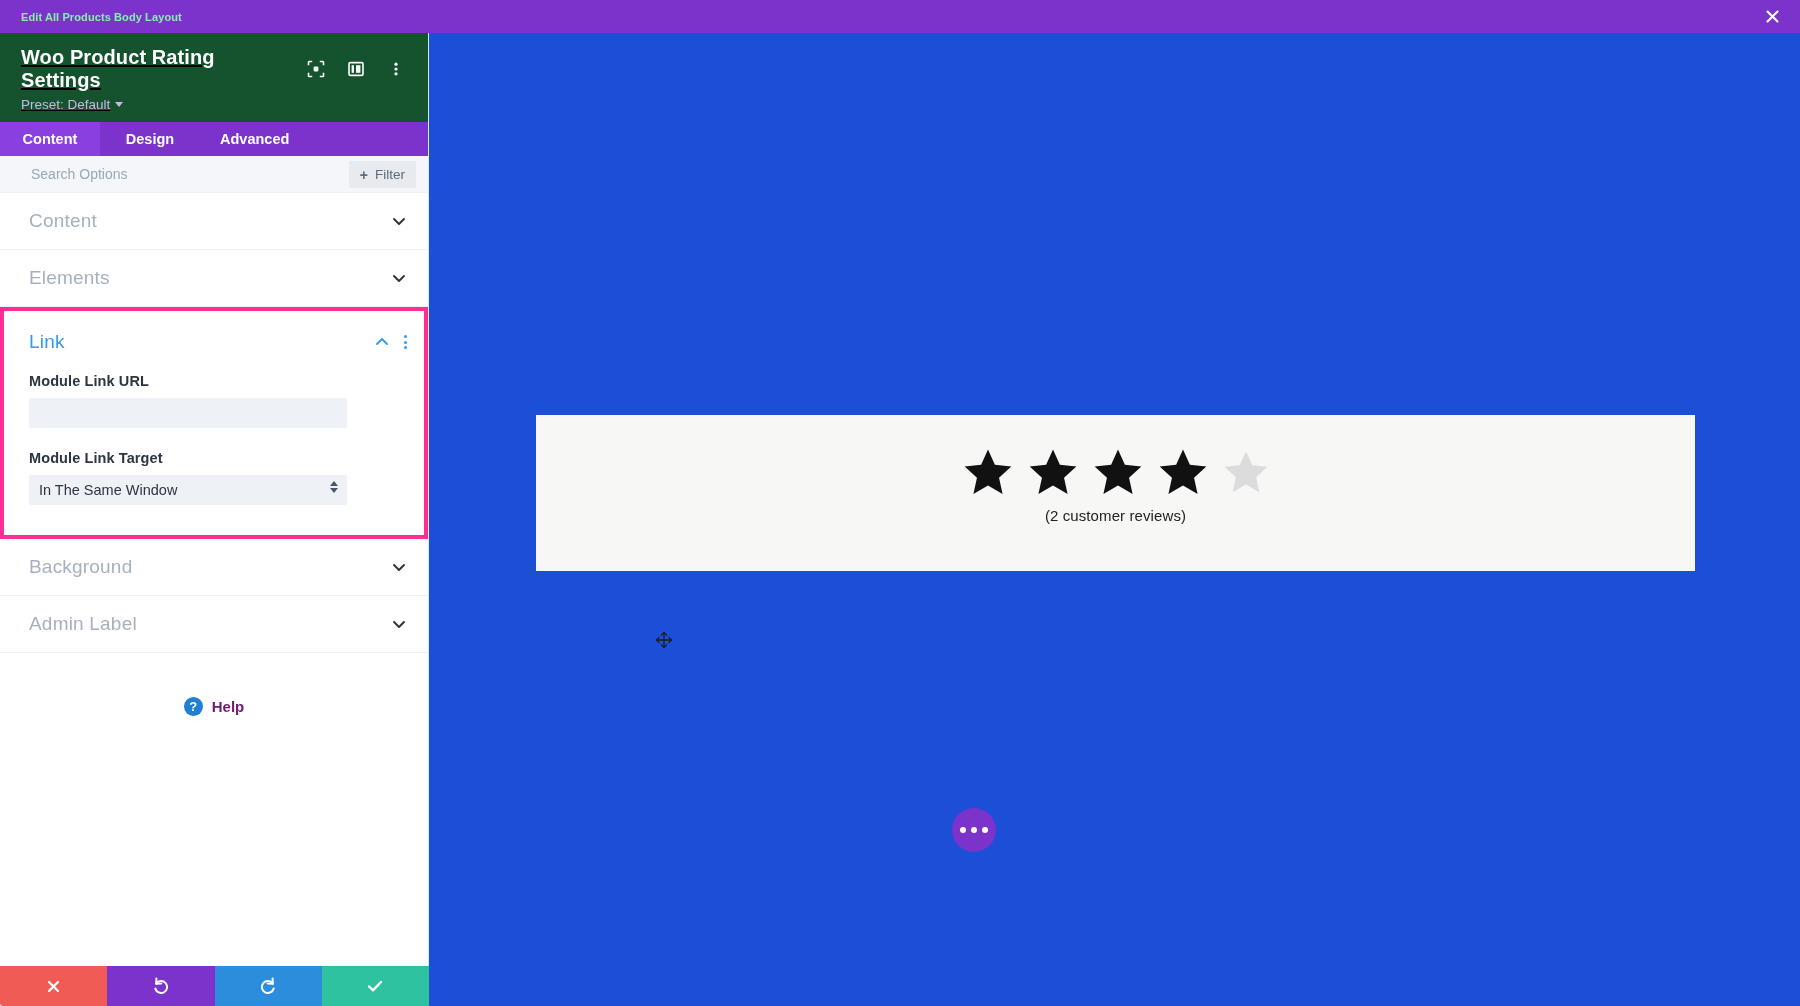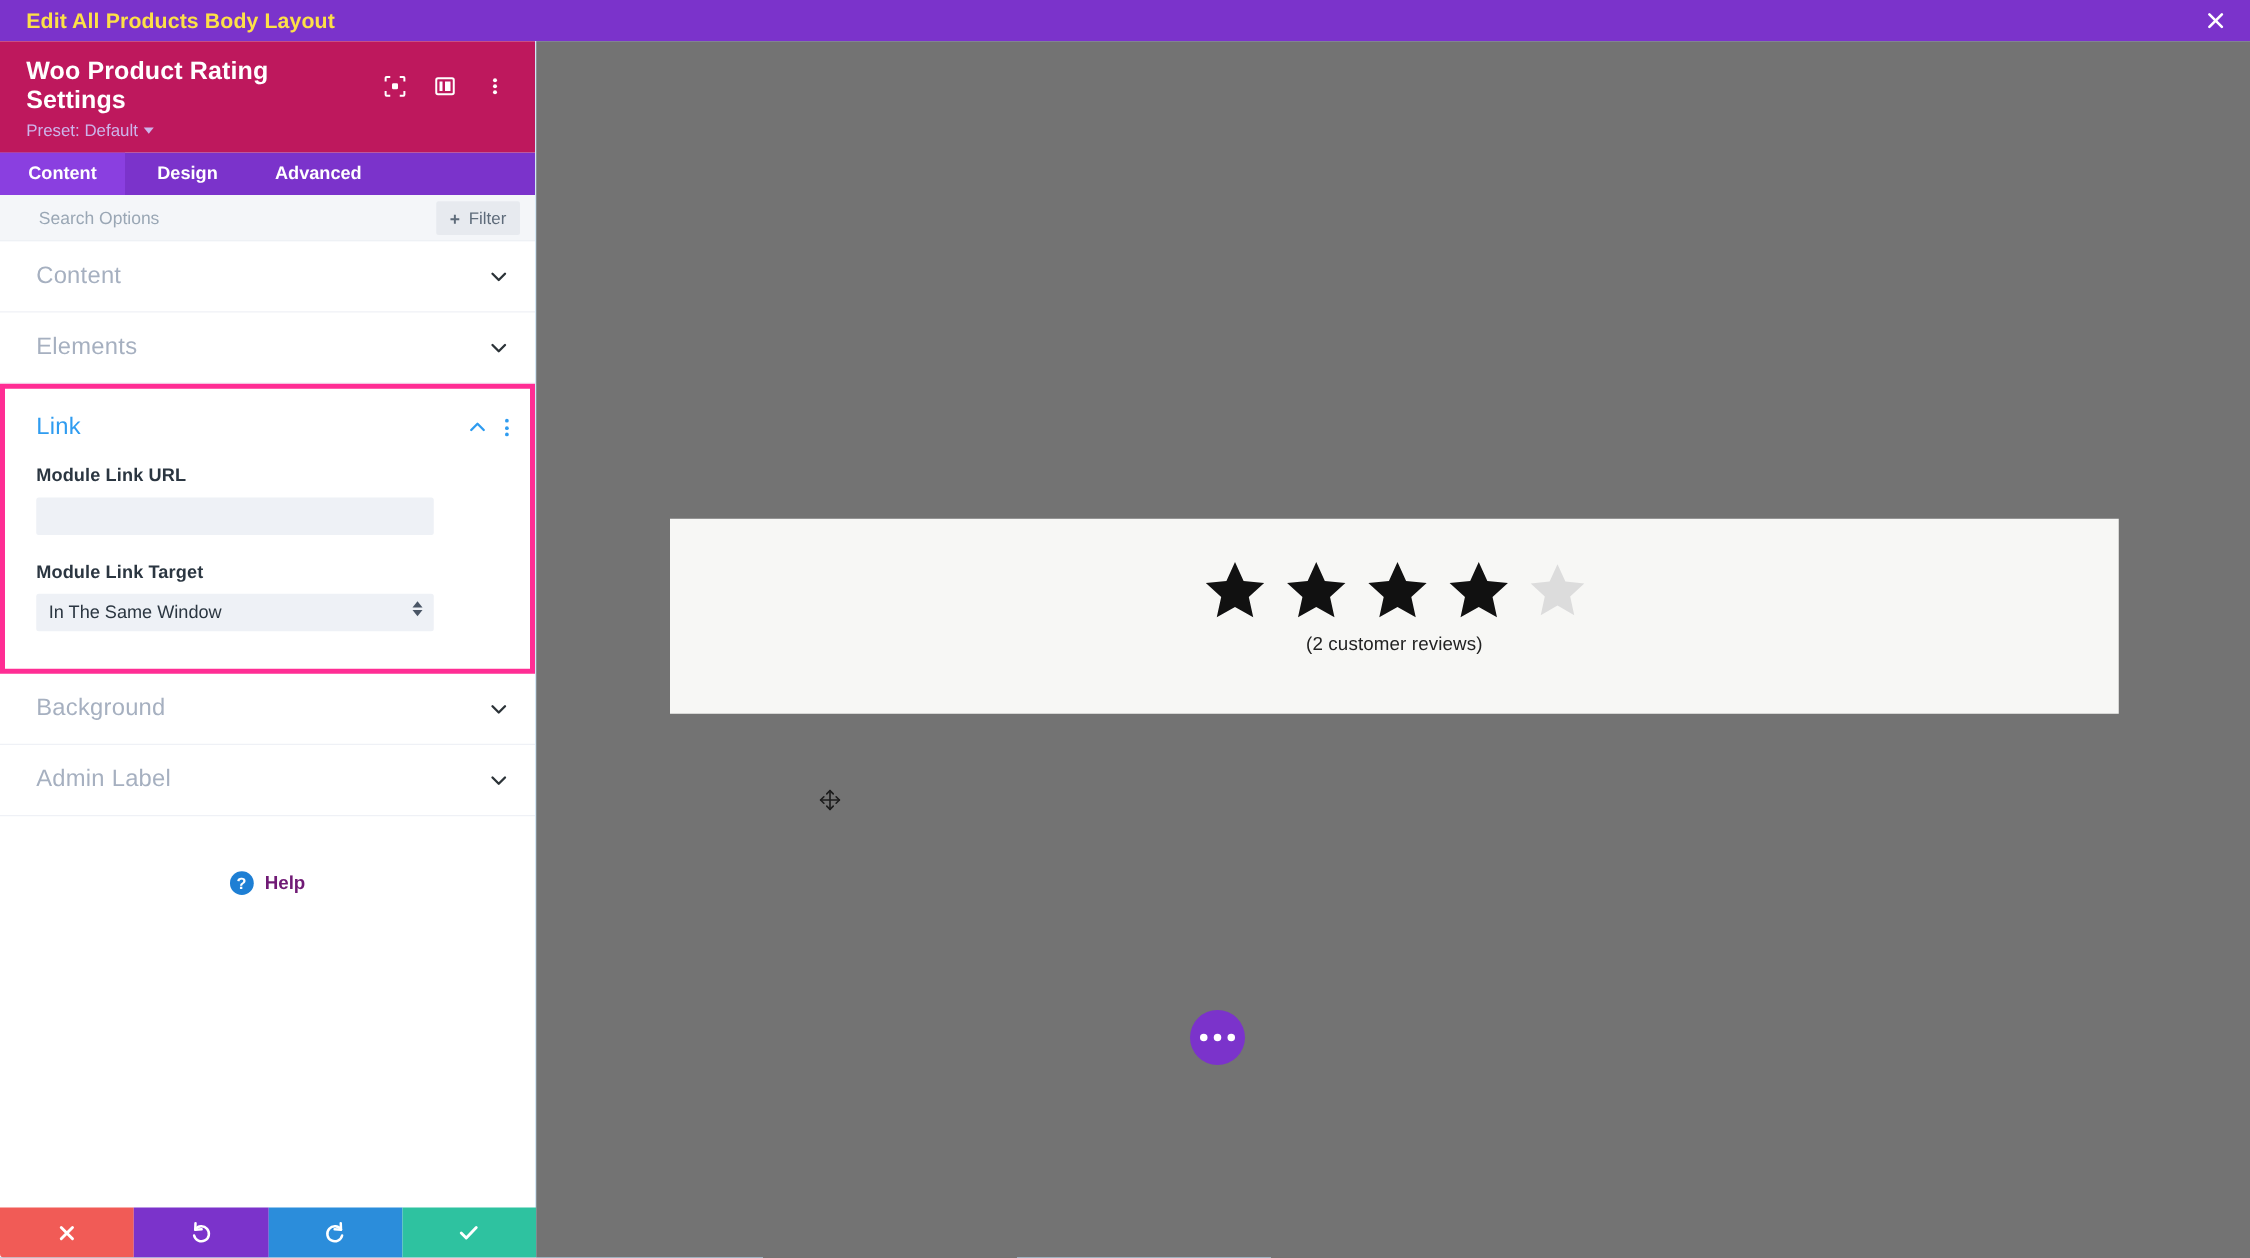--- a/index.html
+++ b/index.html
@@ -11,38 +11,38 @@
   }
 
   .screen { position: relative; width: 1800px; height: 1006px; }
 
   
   .topbar {
     position: absolute; left: 0; top: 0; width: 1800px; height: 33px;
     background: #7b33cb; display: flex; align-items: center;
   }
   .topbar-title {
-    color: #fde047; font-size: 17px; font-weight: bold;
+    color: #86efac; font-size: 11px; font-weight: bold;
     padding-left: 21px; letter-spacing: .1px;
   }
   .topbar-close {
     position: absolute; right: 0; top: 0; width: 56px; height: 33px;
     display: flex; align-items: center; justify-content: center;
     color: #fff; font-size: 19px; line-height: 1; cursor: pointer;
   }
 
   
   .panel {
     position: absolute; left: 0; top: 33px; width: 429px; height: 973px;
     background: #ffffff; display: flex; flex-direction: column;
     border-right: 1px solid #d3e7f5;
   }
 
   .panel-header {
-    background: #be185d; padding: 13px 21px 10px 21px; position: relative;
+    background: #14532d; padding: 13px 21px 10px 21px; position: relative; text-decoration: underline;
   }
   .panel-header-row { display: flex; align-items: center; }
   .panel-title {
     color: #ffffff; font-size: 20px; font-weight: bold; letter-spacing: .1px;
   }
   .panel-header-icons { display: flex; align-items: center; margin-left: 16px; gap: 18px; }
   .hicon { width: 22px; height: 22px; display: flex; align-items: center; justify-content: center; cursor: pointer; }
   .preset-row {
     margin-top: 5px; color: #cdb4ea; font-size: 13.5px; cursor: pointer;
     display: flex; align-items: center; gap: 5px;
@@ -149,21 +149,21 @@
   }
   .act svg { display: block; }
   .act-cancel { background: #f15b56; border-bottom-left-radius: 3px; }
   .act-undo   { background: #7b33cb; }
   .act-redo   { background: #2b8ddb; }
   .act-save   { background: #2ec2a0; }
 
   
   .canvas {
     position: absolute; left: 429px; top: 33px; width: 1371px; height: 973px;
-    background: #737373;
+    background: #1d4ed8;
   }
   .module-block {
     position: absolute; left: 107px; top: 382px; width: 1159px; height: 156px;
     background: #f7f7f5;
   }
   .stars-row {
     display: flex; align-items: center; justify-content: center; gap: 13px;
     padding-top: 32px;
   }
   .star { display: block; }

